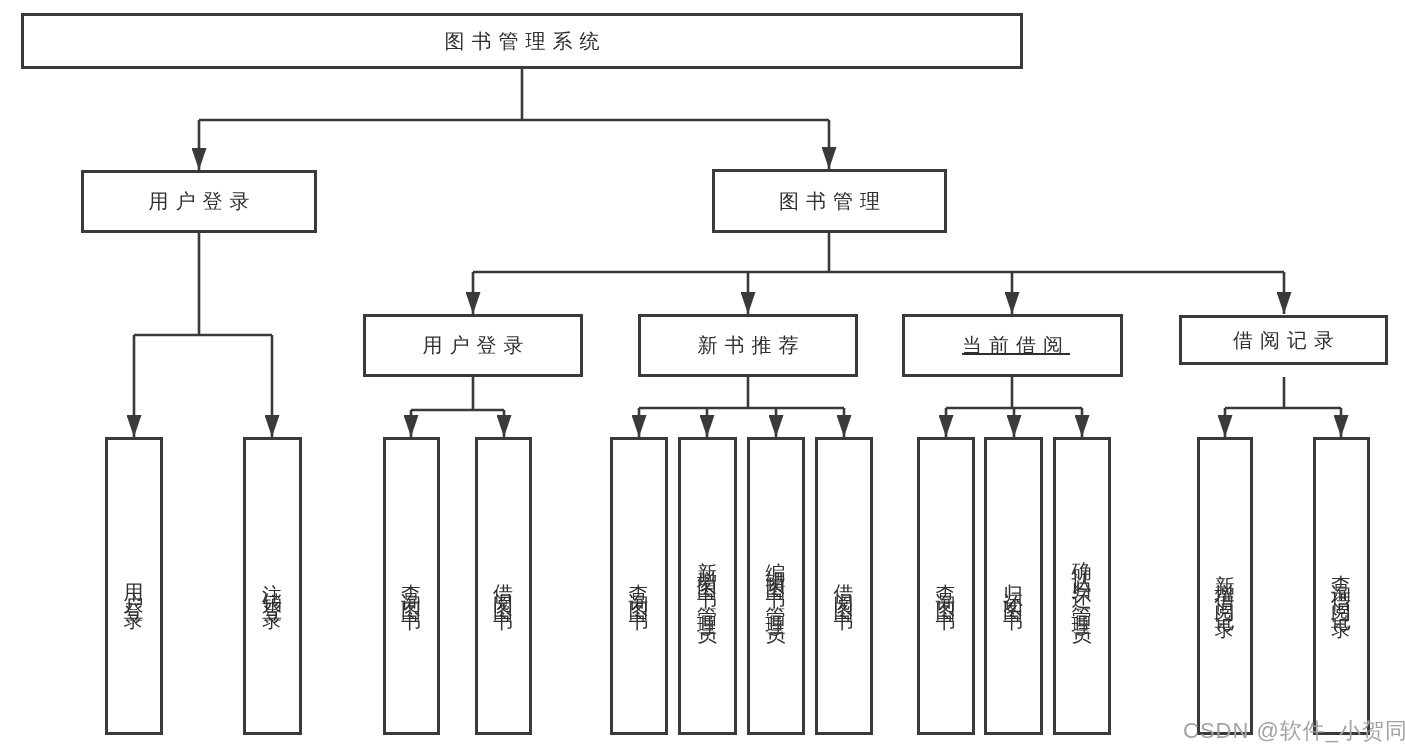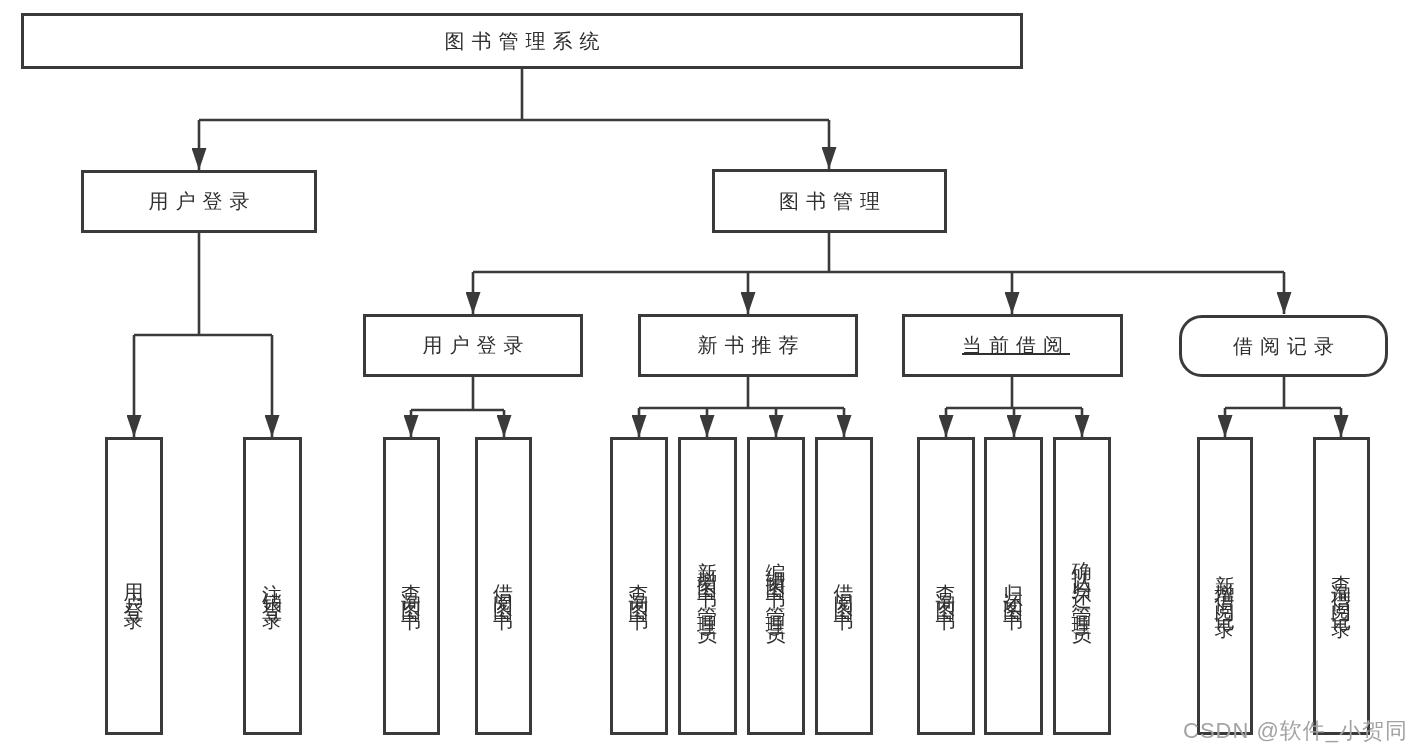--- a/index.html
+++ b/index.html
@@ -67,21 +67,21 @@
   </svg>
 
   <div class="node" style="left:21px; top:13px; width:1002px; height:56px;">图书管理系统</div>
 
   <div class="node" style="left:81px; top:170px; width:236px; height:63px;">用户登录</div>
   <div class="node" style="left:712px; top:169px; width:235px; height:64px;font-family:Liberation Serif, serif;">图书管理</div>
 
   <div class="node" style="left:363px; top:314px; width:220px; height:63px;">用户登录</div>
   <div class="node" style="left:638px; top:314px; width:220px; height:63px;">新书推荐</div>
   <div class="node" style="left:902px; top:314px; width:221px; height:63px;text-decoration:underline;">当前借阅</div>
-  <div class="node" style="left:1179px; top:315px; width:209px; height:62px;border-radius:23px;">借阅记录</div>
+  <div class="node" style="left:1179px; top:315px; width:209px; height:50px;">借阅记录</div>
 
   <div class="leaf" style="left:105px; width:58px;">用户登录</div>
   <div class="leaf" style="left:243px; width:59px;">注销登录</div>
 
   <div class="leaf" style="left:383px; width:57px;">查询图书</div>
   <div class="leaf" style="left:475px; width:57px;">借阅图书</div>
 
   <div class="leaf" style="left:610px; width:58px;">查询图书</div>
   <div class="leaf" style="left:678px; width:59px;">新增图书（管理员）</div>
   <div class="leaf" style="left:747px; width:58px;">编辑图书（管理员）</div>

